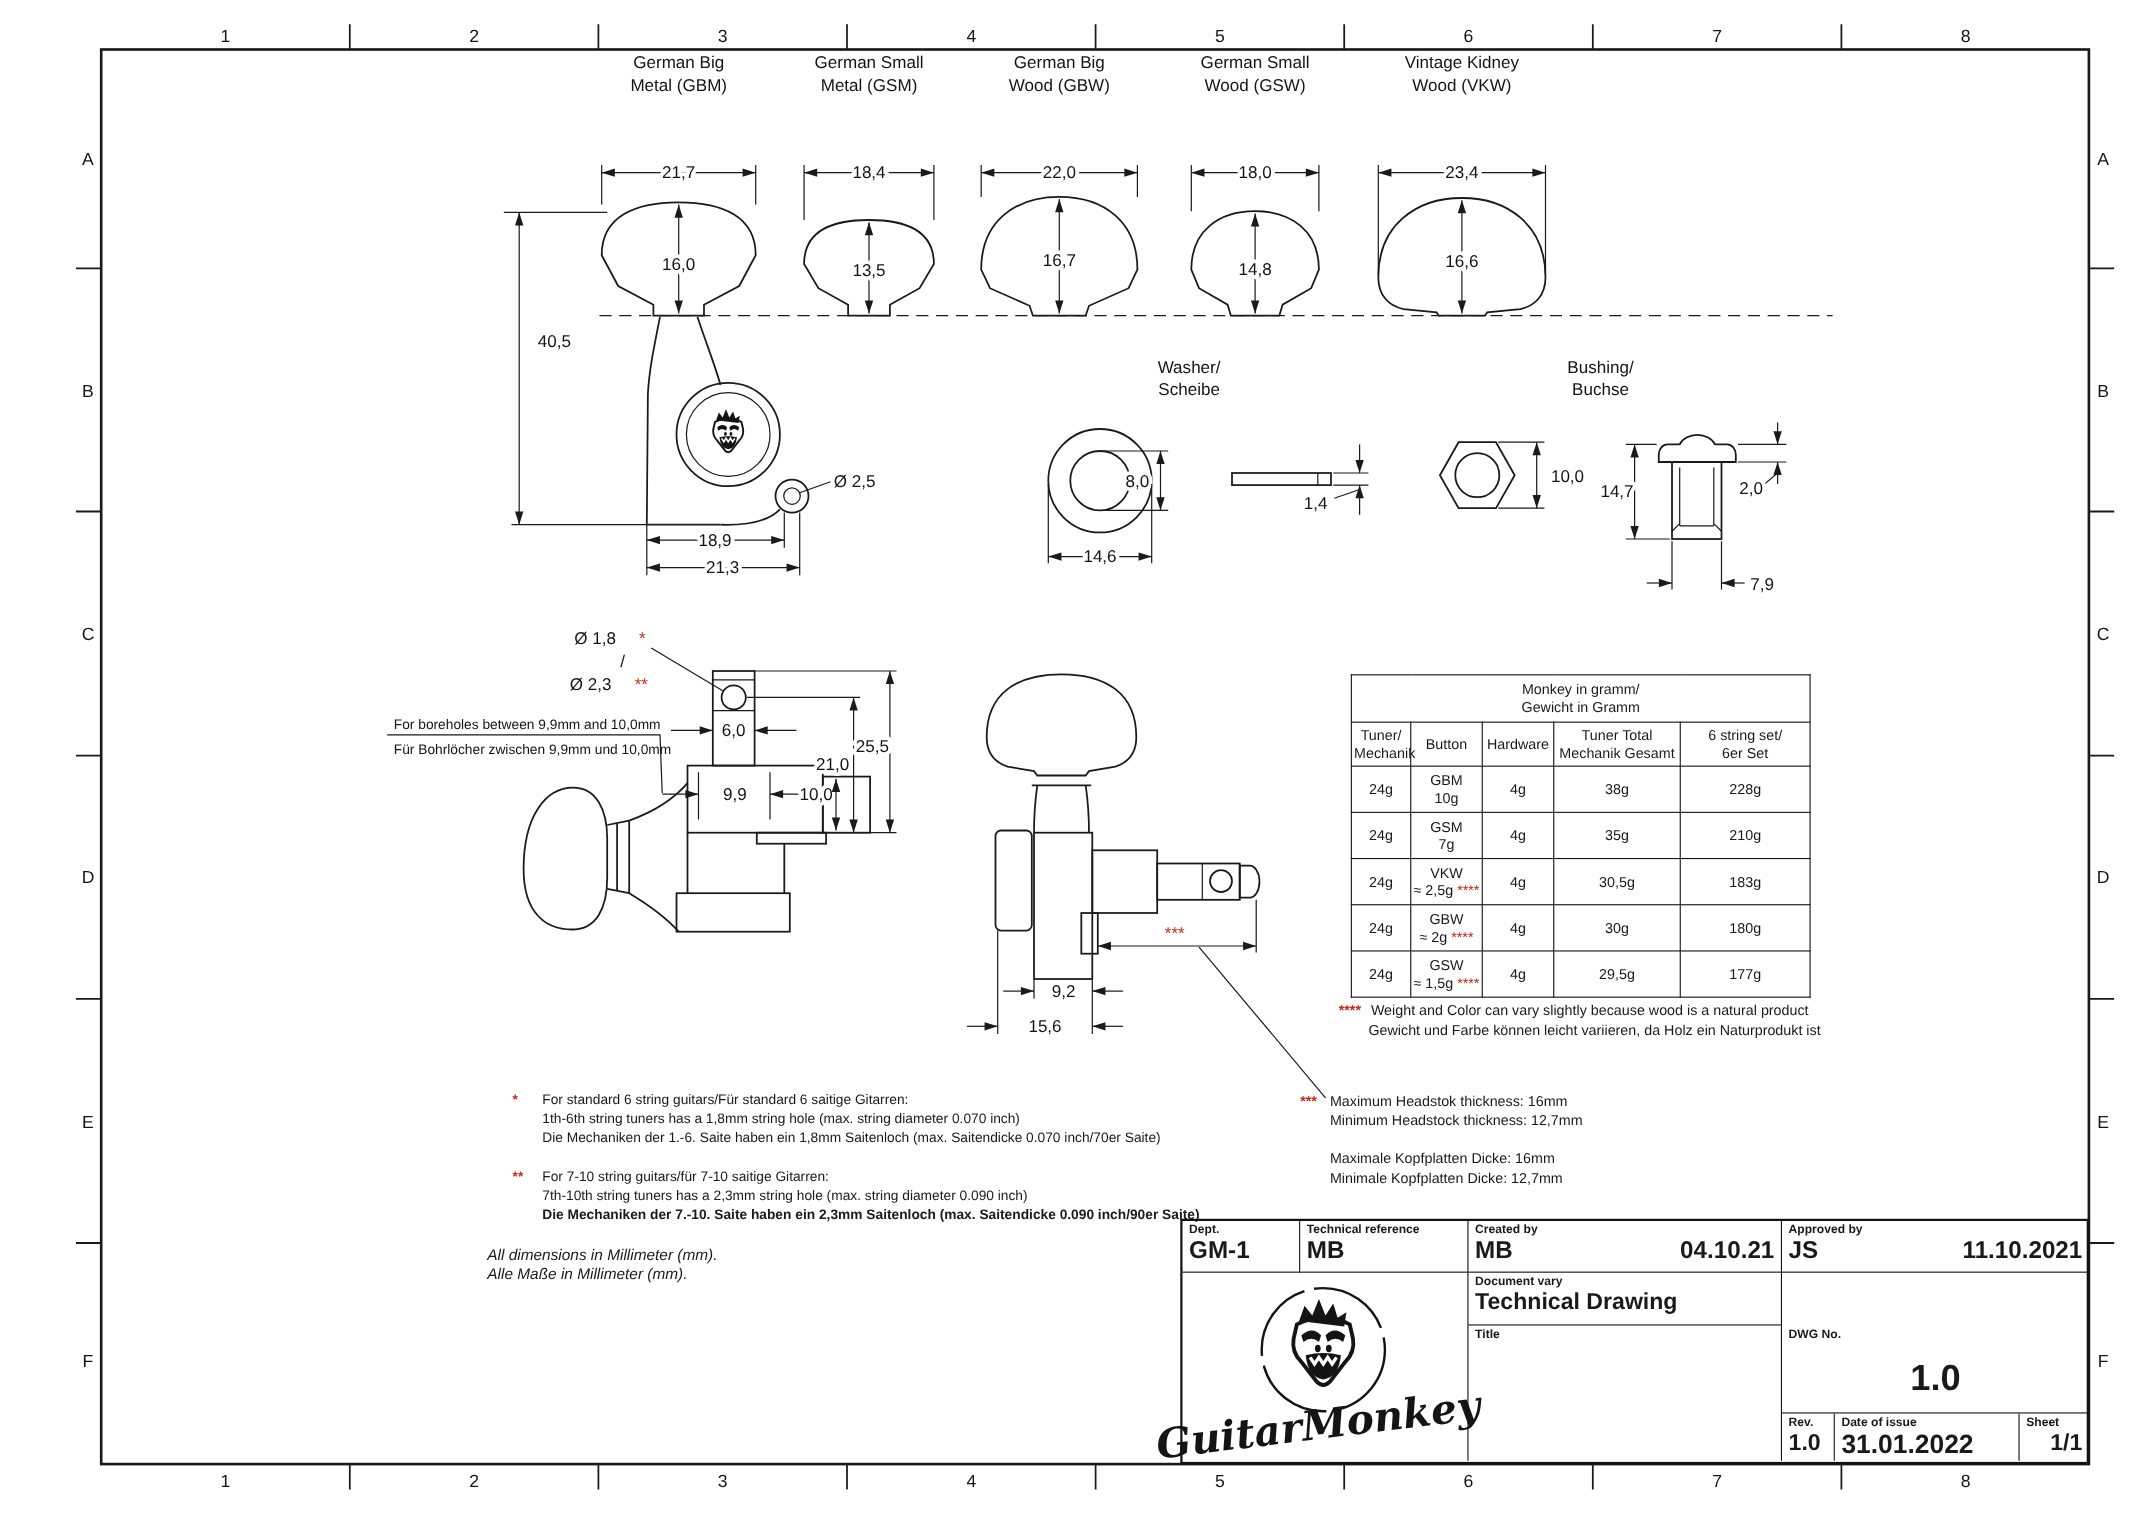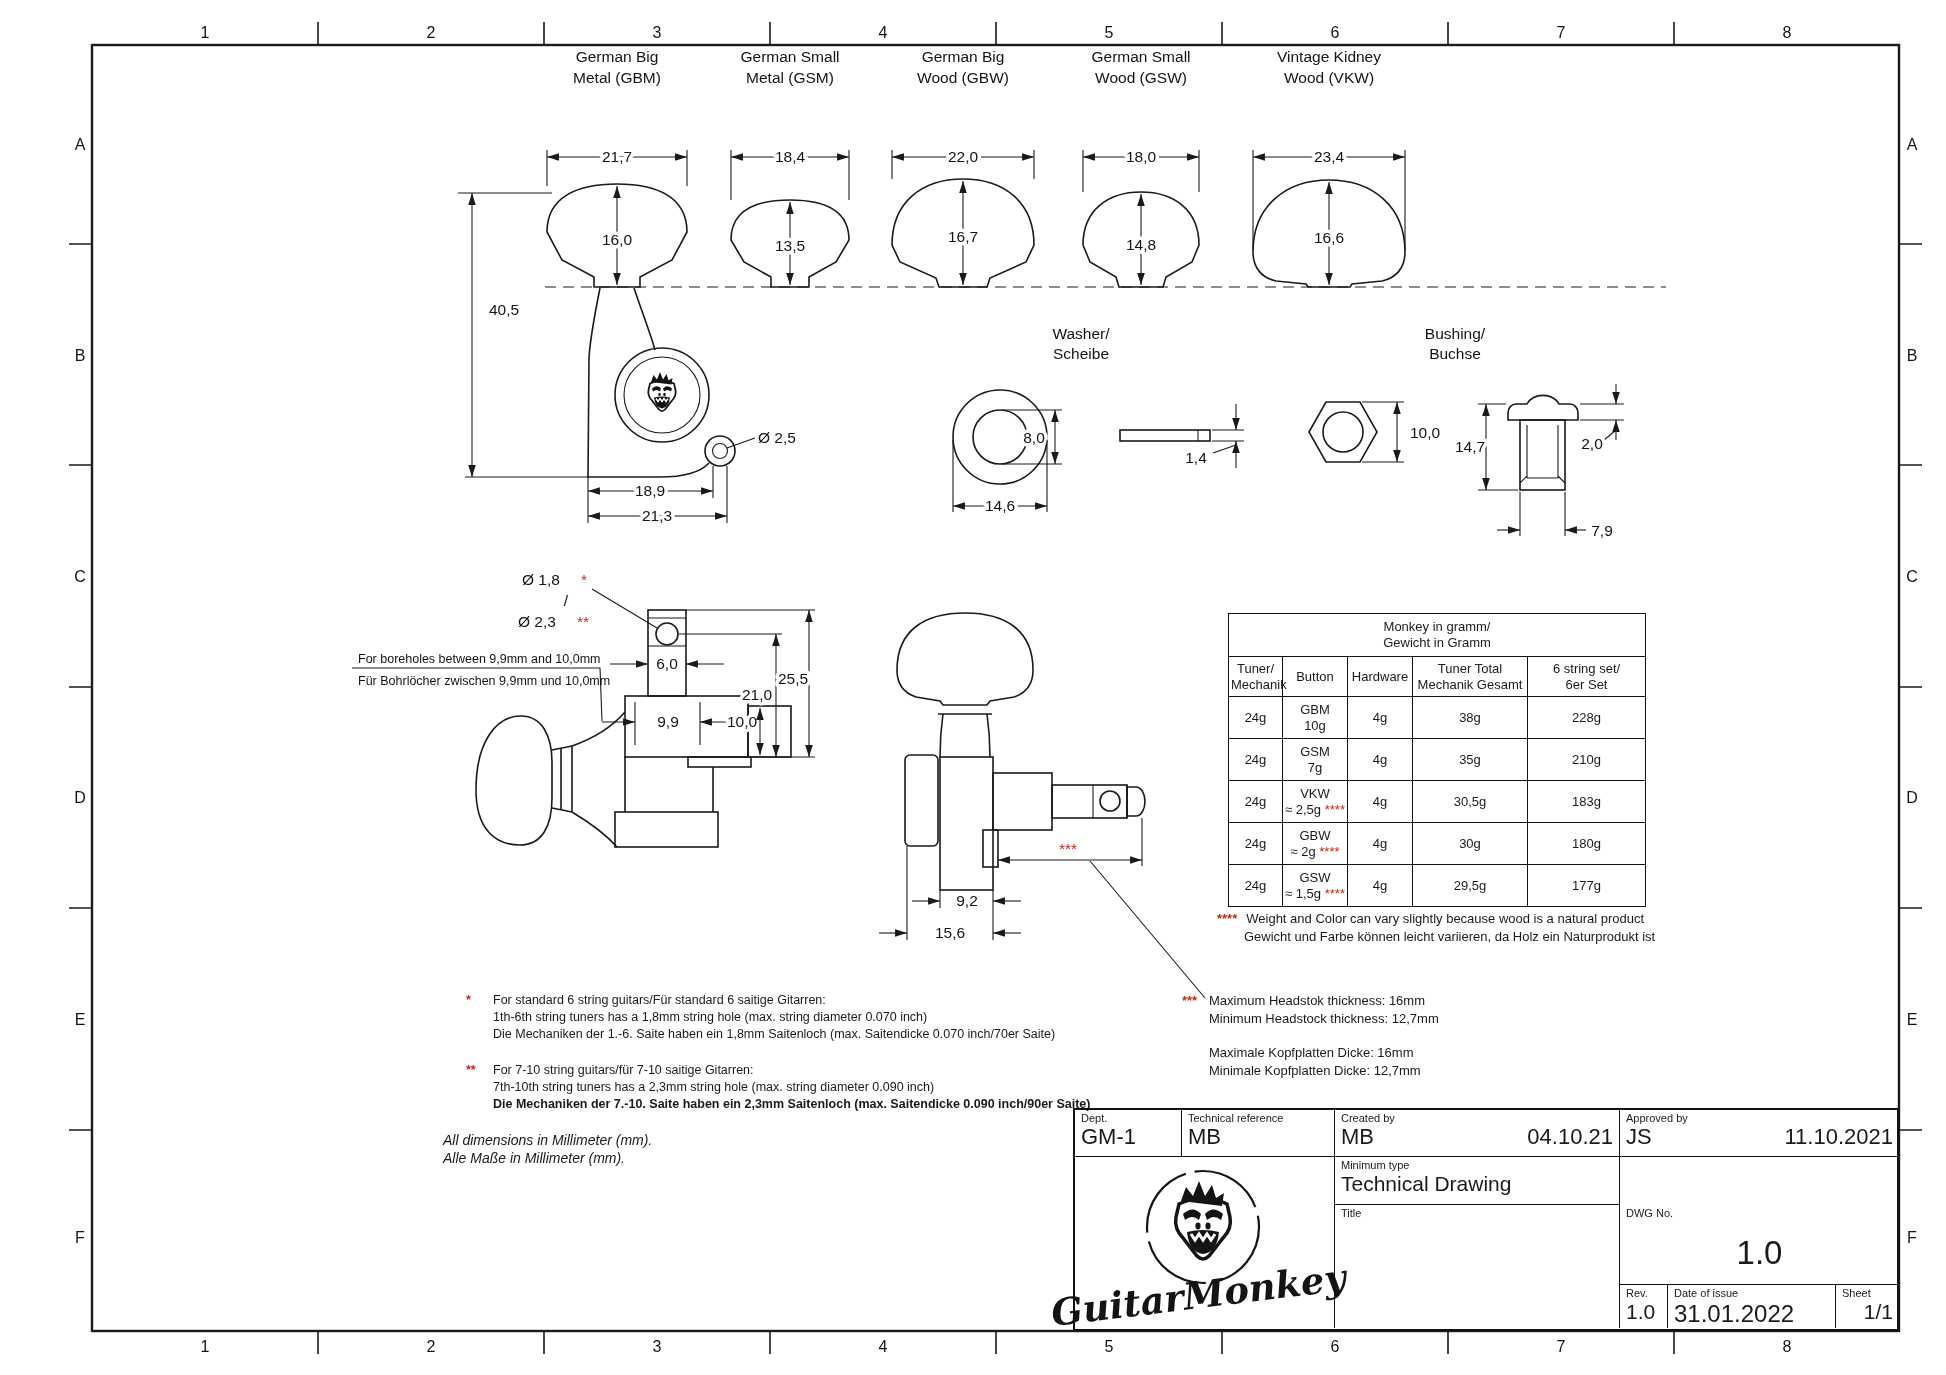--- a/index.html
+++ b/index.html
@@ -31,21 +31,21 @@
   .note13{font-size:13px;line-height:17.5px;white-space:nowrap;}
   
   table.wt{position:absolute;left:1228px;top:613px;width:417px;border-collapse:collapse;
            table-layout:fixed;font-size:13px;text-align:center;background:#fff;}
   table.wt td,table.wt th{border:1.6px solid #111;font-weight:normal;padding:1px 2px;line-height:16px;}
   table.wt .wt-title{height:40px;}
   table.wt .wt-head th{height:37px;}
   table.wt tbody td{height:39px;}
   
   .tb{position:absolute;left:1073px;top:1108px;width:826px;height:223px;border:2.4px solid #111;box-sizing:border-box;background:transparent;}
-  .tbc{position:absolute;box-sizing:border-box;padding:2px 6px;}
+  .tbc{position:absolute;box-sizing:border-box;padding:2px 6px;font-weight:bold;}
   .tbl{font-size:11px;line-height:13px;}
   .tbv{font-size:22px;line-height:24px;}
   .tbv-mid{font-size:21px;line-height:23px;}
   .br{border-right:1.8px solid #111;}
   .bb{border-bottom:1.8px solid #111;}
   .split{display:flex;justify-content:space-between;align-items:baseline;}
   .bigtitle{font-size:27px;line-height:33px;margin-top:3px;}
   .dwgnum{font-size:33px;text-align:center;margin-top:14px;}
 </style>
 </head>
@@ -458,21 +458,21 @@
     </div>
     <div class="tbc bb" style="left:545px;top:0;width:279px;height:47px;">
       <div class="tbl">Approved by</div>
       <div class="tbv split">
           <span>JS</span>
         <span>11.10.2021</span>
         </div>
     </div>
     <div class="tbc br" style="left:0;top:47px;width:260px;height:171px;"></div>
     <div class="tbc br bb" style="left:260px;top:47px;width:285px;height:48px;">
-      <div class="tbl">Minimum type</div>
+      <div class="tbl">Document vary</div>
       <div class="tbv-mid">Technical Drawing</div>
     </div>
     <div class="tbc br" style="left:260px;top:95px;width:285px;height:123px;">
       <div class="tbl">Title</div>
     </div>
     <div class="tbc bb" style="left:545px;top:95px;width:279px;height:80px;">
       <div class="tbl">DWG No.</div>
       <div class="dwgnum">1.0</div>
     </div>
     <div class="tbc br" style="left:545px;top:175px;width:48px;height:43px;">

